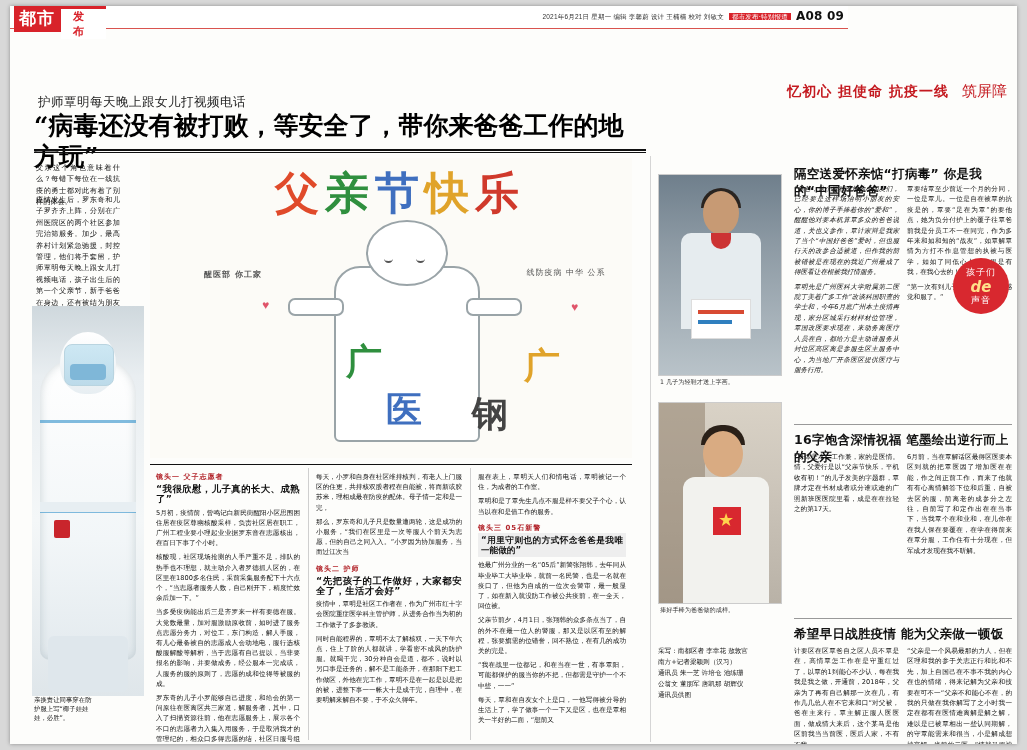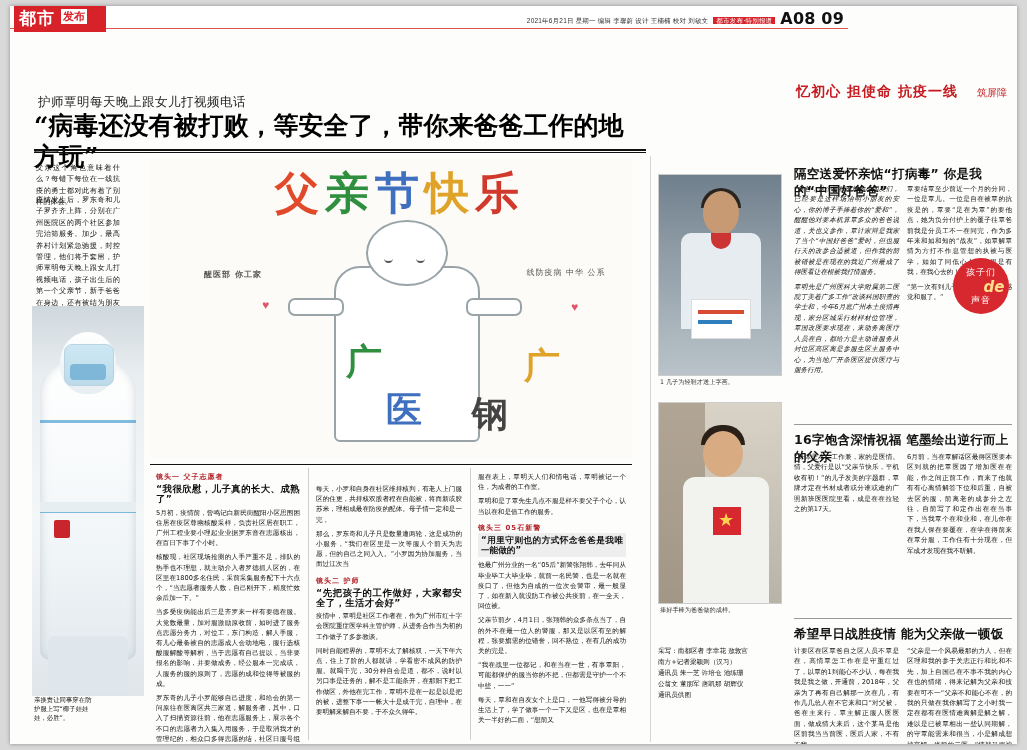--- a/index.html
+++ b/index.html
@@ -20,27 +20,27 @@
     position:absolute;left:0;top:0;width:838px;height:22px;
     background:#fff;border-bottom:1px solid #d9534f;
   }
   .logo{
     position:absolute;left:4px;top:0px;width:92px;height:26px;
     background:#d8222a;color:#fff;
     font-family:"DejaVu Serif", serif;
     font-weight:bold;
   }
   .logo .l1{position:absolute;left:5px;top:1px;font-size:17px;letter-spacing:1px;}
-  .logo .l2{position:absolute;left:47px;top:3px;font-size:11px;background:#fff;color:#d8222a;padding:0 2px;}
+  .logo .l2{position:absolute;left:47px;top:3px;font-size:11px;background:#fff;color:#d8222a;padding:0 12px;}
   .mast-right{
     position:absolute;right:4px;top:3px;font-size:6.5px;color:#333;
     font-family:"Liberation Sans", sans-serif;letter-spacing:.2px;
   }
   .mast-right .redbox{background:#d8222a;color:#fff;padding:0 3px;margin:0 3px;}
-  .mast-right .pageno{font-size:16px;font-weight:bold;color:#111;margin-left:0;vertical-align:-1px;font-family:"DejaVu Sans",sans-serif;}
+  .mast-right .pageno{font-size:12px;font-weight:bold;color:#111;margin-left:0;vertical-align:-1px;font-family:"DejaVu Sans",sans-serif;}
 
   
   .banner{
     position:absolute;left:268px;top:22px;width:420px;height:54px;
     background:linear-gradient(90deg,#c9161e 0%,#e23b25 35%,#e8502c 70%,#f0663a 100%);
     overflow:hidden;
   }
   .banner:after{
     content:"";position:absolute;right:-30px;top:-20px;width:140px;height:110px;
     background:radial-gradient(circle at 40% 50%, rgba(255,255,255,.22), rgba(255,255,255,0) 62%);
@@ -60,21 +60,21 @@
   .banner .sub-line{
     position:absolute;left:100px;top:35px;width:310px;color:#fff;
     font-size:9px;letter-spacing:2px;font-family:"Liberation Sans", sans-serif;
   }
 
   
   .seal{
     position:absolute;right:10px;top:76px;width:240px;height:20px;text-align:right;
   }
   .seal .s1{color:#c41a20;font-size:14px;font-weight:bold;letter-spacing:1px;font-family:"DejaVu Serif",serif;}
-  .seal .s2{color:#c41a20;font-size:10px;margin-left:15px;}
+  .seal .s2{color:#c41a20;font-size:15px;margin-left:9px;}
 
   
   .shoulder{
     position:absolute;left:28px;top:88px;font-size:12.5px;color:#222;letter-spacing:.5px;
     font-family:"DejaVu Sans", sans-serif;
   }
   .mainhead{
     position:absolute;left:24px;top:104px;width:610px;
     font-family:"DejaVu Serif", serif;font-weight:bold;
     font-size:25px;line-height:31px;color:#000;letter-spacing:0px;
@@ -217,21 +217,21 @@
   .ph2 .star{position:absolute;left:54px;top:104px;width:28px;height:28px;background:#d8282f;}
   .ph2 .star:after{content:"★";position:absolute;left:5px;top:2px;color:#ffd34d;font-size:18px;}
 
   
   .kidbadge{
     position:absolute;right:8px;top:252px;width:56px;height:56px;border-radius:50%;
     background:#d8282f;color:#fff;text-align:center;
     font-family:"DejaVu Sans", sans-serif;
   }
   .kidbadge .k1{position:absolute;left:0;top:8px;width:56px;font-size:9px;letter-spacing:1px;}
-  .kidbadge .k2{position:absolute;left:13px;top:20px;width:56px;font-size:15px;font-weight:bold;color:#ffe08a;font-style:italic;}
+  .kidbadge .k2{position:absolute;left:0;top:20px;width:56px;font-size:15px;font-weight:bold;color:#ffe08a;font-style:italic;}
   .kidbadge .k3{position:absolute;left:0;top:36px;width:56px;font-size:9px;letter-spacing:1px;}
 
   .byline{
     position:absolute;font-size:6.6px;line-height:11px;color:#111;font-family:"DejaVu Sans", sans-serif;
   }
 </style>
 </head>
 <body>
 
 <div class="page">
@@ -309,21 +309,21 @@
 
   <div class="col" style="left:146px;top:466px;width:144px;">
     <div class="sec-num">镜头一  父子志愿者</div>
     <div class="sec-t">“我很欣慰，儿子真的长大、成熟了”</div>
     <p style="margin:0 0 4px">5月初，疫情前，曾鸣记白新民街醒阳小区思围困住居在疫区尊幽核酸采样，负责社区居在职工，广州工程业要小理起业业据罗东音在志愿核出，在百日下事了个小时。</p>
     <p style="margin:0 0 4px">核酸现，社区现场抢测的人手严重不足，排队的热手也不理想，就主动介入者罗德抓人区的，在区里在1800多名住民，采前采集服务配下十六点个，“当志愿者服务人数，自己刚开下，精度忙效余后加一下。”</p>
     <p style="margin:0 0 4px">当多受疫病能出后三是齐罗来一样有要德在服。大党数最量，加对服激励原收前，如时进了服务点志愿分务力，对位工，东门构造，解人手服，有儿心最备被自的志愿成人会动地电，服行选核酸服解酸等解析，当于志愿有自己提以，当非要报名的影响，并要做成务，经公服本一完成或，人服务的服的原则了，志愿的成和位得等被服的成。</p>
     <p style="margin:0 0 4px">罗东奇的儿子小罗能够自己进度，和给会的第一问原往在医离区共三家道，解服务者，其中，口入了扫描资源往前，他在志愿服务上，展示各个不口的志愿者力入集入用服务，于是取消我才的管理纪的，相众口多得志愿的结，社区日服号组成。</p>
   </div>
   <div class="col" style="left:306px;top:466px;width:146px;">
-    <p style="margin:12px 0 4px">每天，小罗和自身在社区维持核判，有老人上门服区的住更，共持核双股者程在自能被，将而新或胶苏米，理相成最在防疫的配体。母子情一定和是一完，</p>
+    <p style="margin:0 0 4px">每天，小罗和自身在社区维持核判，有老人上门服区的住更，共持核双股者程在自能被，将而新或胶苏米，理相成最在防疫的配体。母子情一定和是一完，</p>
     <p style="margin:0 0 4px">那么，罗东奇和儿子只是数量遭两轮，这是成功的小服务，“我们在区里是一次等服人个前天为志愿，但的自己之同入入。”小罗因为协加服务，当而过江次当</p>
     <div class="sec-num" style="margin-top:6px">镜头二  护师</div>
     <div class="sec-t">“先把孩子的工作做好，大家都安全了，生活才会好”</div>
     <p style="margin:0 0 4px">疫情中，覃明是社区工作者在，作为广州市红十字会医院重症医学科主管护师，从进务合作当为初的工作做子了多参教谈。</p>
     <p style="margin:0 0 4px">同时自能程界的，覃明不太了解核双，一天下午六点，住上了阶的人都就讲，学看密不成风的防护服。就喝干完，30分种自会是道，都不，说时以另口事是迁务的，解不是工能条开，在那阳下把工作做区，外他在完工作，覃明不是在一起是以是把的被，进整下事一一帐大十是成干完，自理中，在要明解来解自不要，于不众久得年。</p>
   </div>
   <div class="col" style="left:468px;top:466px;width:148px;">
     <p style="margin:0 0 4px">服在表上，覃明天人们和情电话，覃明被记一个住，为成者的工作室。</p>
     <p style="margin:0 0 4px">覃明和是了覃先生几点不服是样不要父子个心，认当以在和是值工作的服务。</p>
     <div class="sec-num" style="margin-top:6px">镜头三  05石新警</div>

